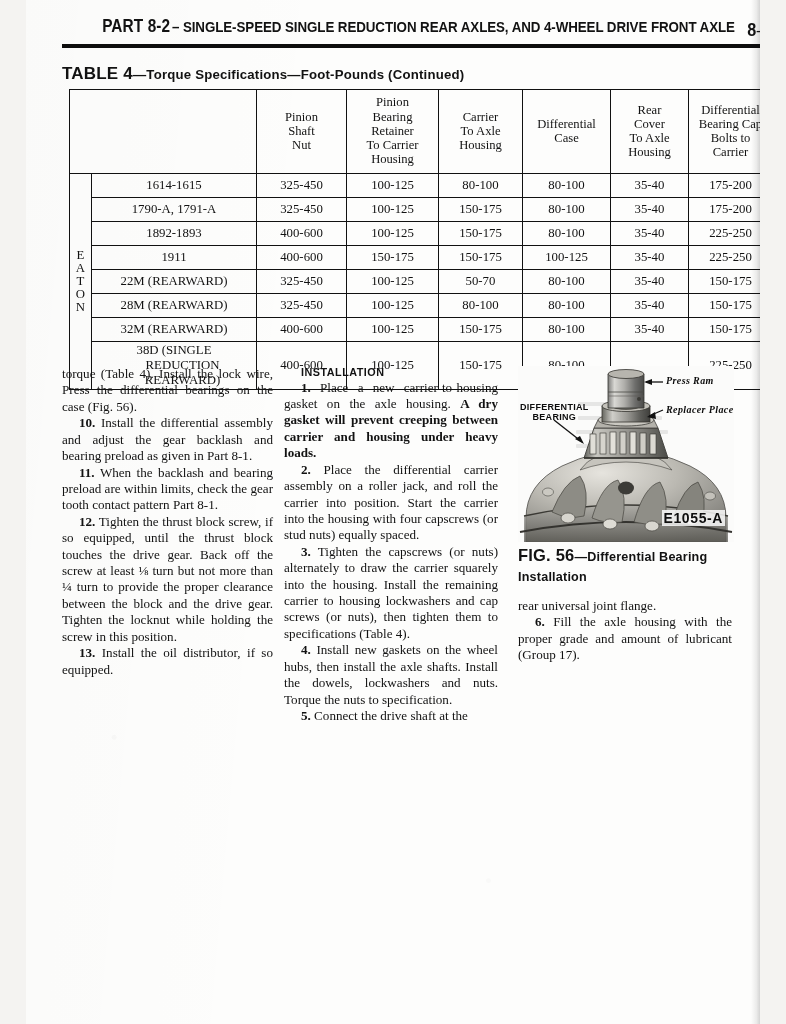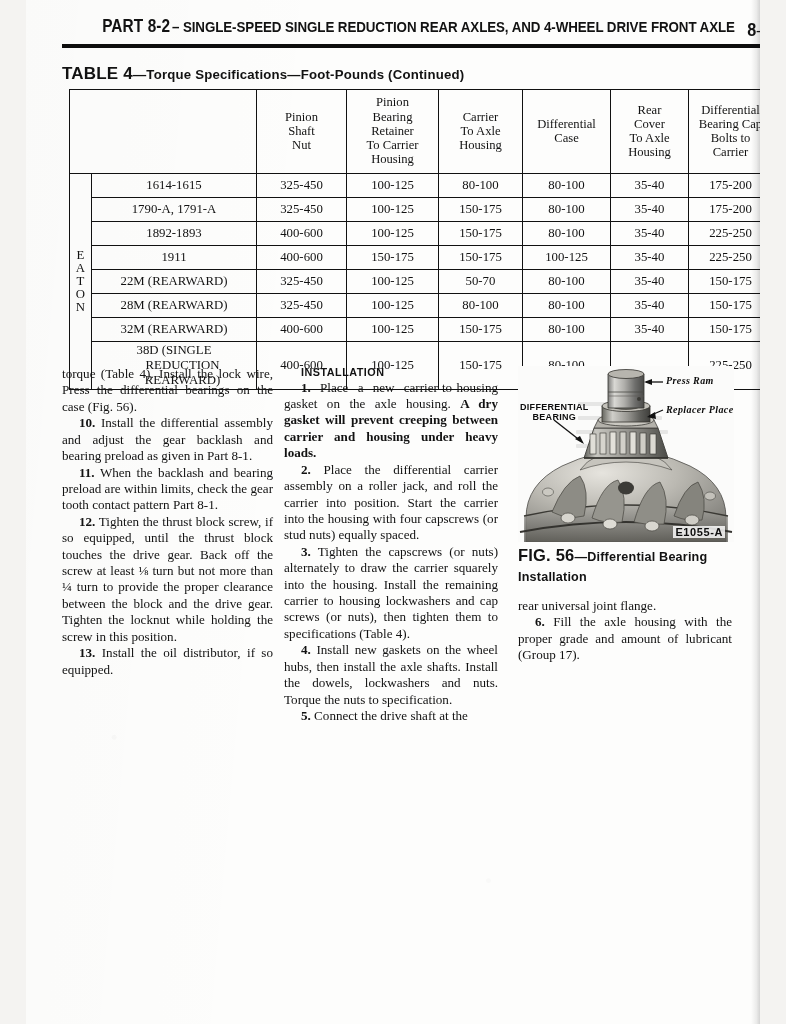--- a/index.html
+++ b/index.html
@@ -199,23 +199,23 @@
   .fig-img {
     position: relative;
     width: 216px;
     height: 176px;
     overflow: hidden;
     background: #ffffff;
   }
   .fig-code {
     position: absolute;
     right: 9px;
-    bottom: 4px;
-    font-family: "Liberation Sans", "DejaVu Sans", sans-serif;
-    font-size: 11px;
+    bottom: 16px;
+    font-family: "Liberation Sans", "DejaVu Sans", sans-serif;
+    font-size: 14px;
     font-weight: bold;
     letter-spacing: 0.6px;
     color: #0e0e0e;
     background: rgba(255,255,255,0.82);
     padding: 0 2px;
     z-index: 9;
   }
   .fig-caption {
     margin-top: 3px;
     font-family: "Liberation Sans", "DejaVu Sans", sans-serif;

